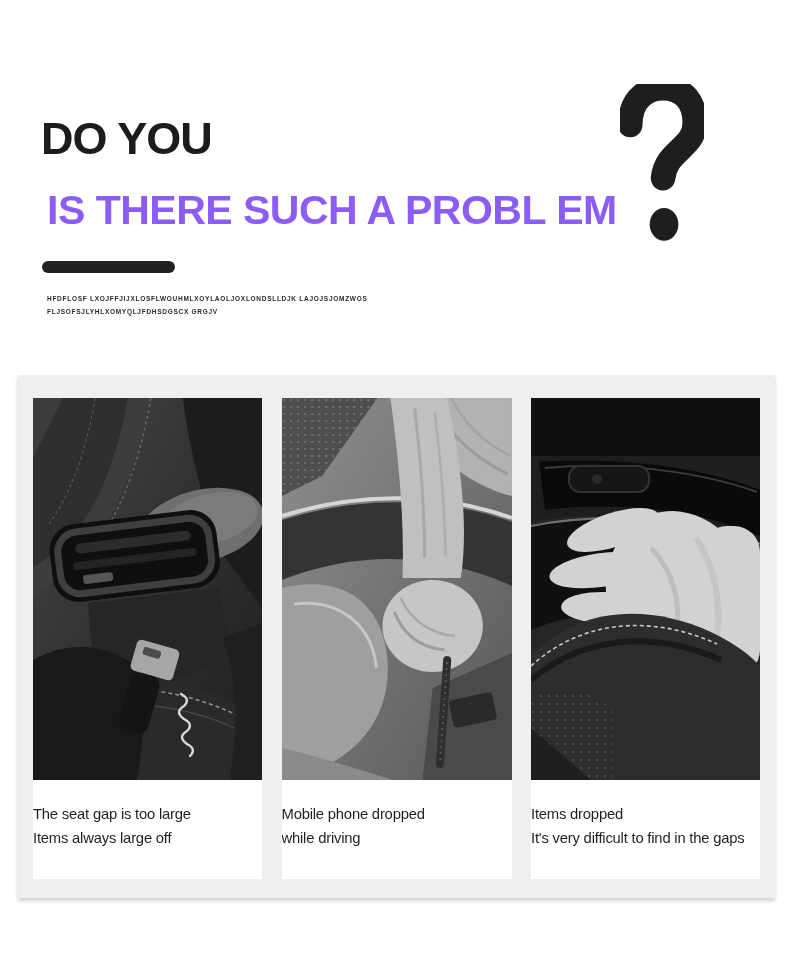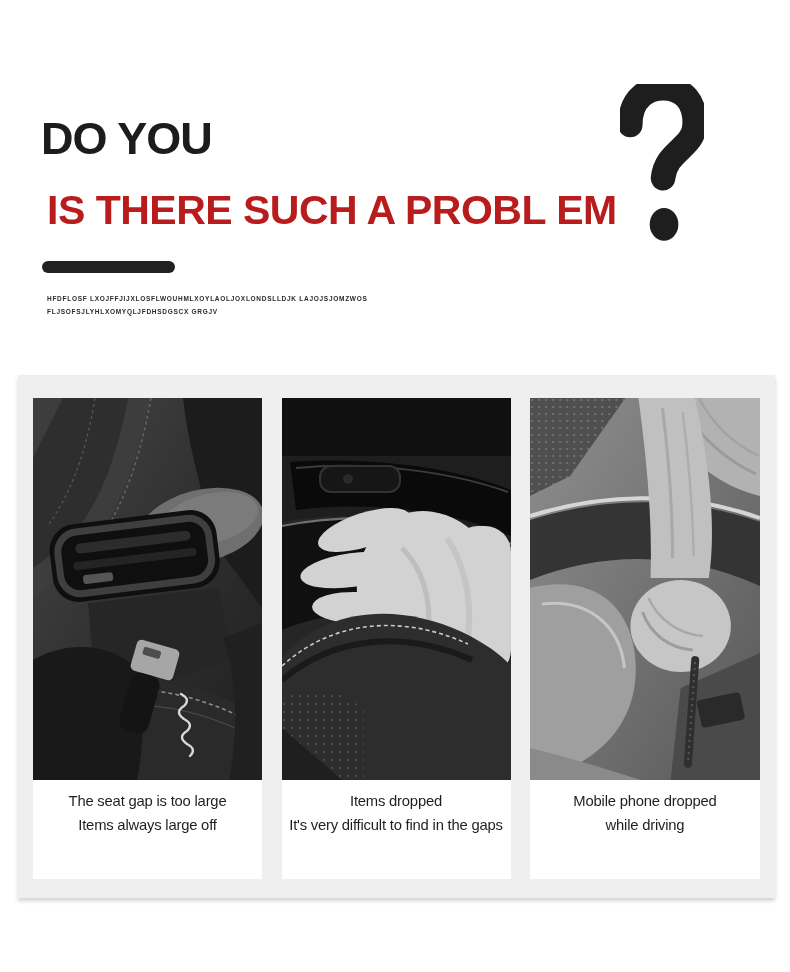--- a/index.html
+++ b/index.html
@@ -2,38 +2,38 @@
 <html><head>
 <meta charset="utf-8">
 <style>
   html,body{margin:0;padding:0;background:#ffffff;}
   .page{position:relative;width:790px;height:972px;background:#ffffff;
         font-family:"Liberation Sans",sans-serif;overflow:hidden;}
 
   .t1{position:absolute;left:41px;top:116px;font-size:45px;font-weight:600;
       letter-spacing:-1px;color:#1c1c1c;line-height:1;white-space:nowrap;}
   .t2{position:absolute;left:47px;top:190px;font-size:41px;font-weight:600;
-      letter-spacing:-0.5px;color:#b91c1c;line-height:1;white-space:nowrap;}
+      letter-spacing:-0.5px;color:#8b5cf6;line-height:1;white-space:nowrap;}
   .qmark{position:absolute;left:620px;top:84px;width:84px;height:154px;}
 
   .bar{position:absolute;left:42px;top:261px;width:133px;height:12px;
        border-radius:6px;background:#212121;}
 
   .sub{position:absolute;left:47px;top:292px;font-size:6.5px;font-weight:bold;
        letter-spacing:0.72px;line-height:13px;color:#2b2b2b;white-space:nowrap;}
 
   .card{position:absolute;left:18px;top:375px;width:757px;height:523px;
         background:#efefef;box-shadow:0 3px 4px rgba(0,0,0,0.18);
         display:flex;justify-content:space-between;
         padding:23px 15px 0 15px;box-sizing:border-box;}
   .panel{width:229px;height:481px;background:#ffffff;overflow:hidden;}
   .panel.last{width:230px;}
   .photo{width:100%;height:382px;display:block;}
   .photo svg{display:block;width:100%;height:100%;}
-  .caption{padding-top:10px;text-align:center;font-size:14.8px;
+  .caption{padding-top:23px;font-size:14.8px;
            letter-spacing:-0.2px;line-height:23.5px;color:#1f1f1f;white-space:nowrap;}
 </style>
 </head>
 <body>
 
 <div class="page">
 
   <div class="t1">DO YOU</div>
   <div class="t2">IS THERE SUCH A PROBL EM</div>
 
@@ -91,60 +91,20 @@
           <path d="M148,296 q10,5 3,12 q-10,6 0,13 q10,5 3,12 q-10,6 0,13 q10,5 3,12" stroke="#d8d8d8" stroke-width="2.4" fill="none" stroke-linecap="round"></path>
           <path d="M190,240 L229,225 L229,382 L196,382 C206,330 204,282 190,240 Z" fill="#202020"></path>
         </svg>
       </div>
       <div class="caption">
         <div>The seat gap is too large</div>
         <div>Items always large off</div>
       </div>
     </div>
 
-    <div class="panel">
-      <div class="photo" aria-label="hand-reaching-between-seat-and-door-photo">
-        <svg viewBox="0 0 229 382" preserveAspectRatio="none" xmlns="http://www.w3.org/2000/svg">
-          <defs>
-            <pattern id="p2dots" width="8" height="8" patternUnits="userSpaceOnUse">
-              <circle cx="2" cy="2" r="1.2" fill="#4a4a4a"></circle>
-            </pattern>
-          </defs>
-          <rect width="229" height="382" fill="#262626"></rect>
-          <rect width="229" height="58" fill="#101010"></rect>
-          <path d="M0,58 L229,58 L229,150 C150,118 60,112 0,124 Z" fill="#1e1e1e"></path>
-          <path d="M8,64 C90,58 175,70 229,92 L229,138 C160,108 70,104 14,112 Z" fill="#0a0a0a"></path>
-          <path d="M14,70 C90,63 170,74 226,94" stroke="#3c3c3c" stroke-width="2" fill="none"></path>
-          <rect x="38" y="68" width="80" height="26" rx="11" fill="#161616" stroke="#333333" stroke-width="2"></rect>
-          <circle cx="66" cy="81" r="5" fill="#2a2a2a"></circle>
-          <path d="M0,128 C80,114 170,124 229,148 L229,260 C150,210 60,206 0,232 Z" fill="#101010"></path>
-          <path d="M0,128 C80,112 170,122 229,146" stroke="#6f6f6f" stroke-width="2.2" fill="none"></path>
-          <g fill="#d2d2d2">
-            <rect x="170" y="128" width="59" height="150" rx="26"></rect>
-            <ellipse cx="148" cy="196" rx="72" ry="84" transform="rotate(-18 148 196)"></ellipse>
-            <ellipse cx="82" cy="132" rx="48" ry="17" transform="rotate(-18 82 132)"></ellipse>
-            <ellipse cx="70" cy="172" rx="52" ry="17" transform="rotate(-8 70 172)"></ellipse>
-            <ellipse cx="76" cy="210" rx="46" ry="16" transform="rotate(2 76 210)"></ellipse>
-            <ellipse cx="92" cy="246" rx="38" ry="15" transform="rotate(12 92 246)"></ellipse>
-          </g>
-          <path d="M120,150 C140,170 150,200 146,236" stroke="#b5b5b5" stroke-width="5" fill="none" opacity="0.7"></path>
-          <path d="M165,140 C185,170 192,210 184,252" stroke="#bcbcbc" stroke-width="6" fill="none" opacity="0.6"></path>
-          <path d="M0,258 C45,210 115,204 180,234 C205,246 220,258 229,268 L229,382 L0,382 Z" fill="#2d2d2d"></path>
-          <path d="M0,282 C52,238 122,232 190,262" stroke="#1a1a1a" stroke-width="6" fill="none"></path>
-          <path d="M0,268 C50,222 120,216 186,246" stroke="#c9c9c9" stroke-width="1.6" stroke-dasharray="4 3" fill="none"></path>
-          <path d="M0,300 C30,286 60,292 82,312 L82,382 L0,382 Z" fill="url(#p2dots)"></path>
-          <path d="M0,330 L60,382 L0,382 Z" fill="#1f1f1f"></path>
-        </svg>
-      </div>
-      <div class="caption">
-        <div>Items dropped</div>
-        <div>It's very difficult to find in the gaps</div>
-      </div>
-    </div>
-
     <div class="panel last">
       <div class="photo" aria-label="hand-retrieving-phone-from-seat-gap-photo">
         <svg viewBox="0 0 229 382" preserveAspectRatio="none" xmlns="http://www.w3.org/2000/svg">
           <defs>
             <linearGradient id="p3bg" x1="0" y1="0" x2="1" y2="1">
               <stop offset="0" stop-color="#8f8f8f"></stop>
                 <stop offset="1" stop-color="#585858"></stop>
             </linearGradient>
             <pattern id="p3dots" width="7" height="7" patternUnits="userSpaceOnUse">
               <circle cx="2" cy="2" r="1.1" fill="#777777"></circle>
@@ -174,14 +134,54 @@
           </g>
           <path d="M0,350 C40,360 80,372 110,382 L0,382 Z" fill="#8a8a8a"></path>
         </svg>
       </div>
       <div class="caption">
         <div>Mobile phone dropped</div>
         <div>while driving</div>
       </div>
     </div>
 
+    <div class="panel">
+      <div class="photo" aria-label="hand-reaching-between-seat-and-door-photo">
+        <svg viewBox="0 0 229 382" preserveAspectRatio="none" xmlns="http://www.w3.org/2000/svg">
+          <defs>
+            <pattern id="p2dots" width="8" height="8" patternUnits="userSpaceOnUse">
+              <circle cx="2" cy="2" r="1.2" fill="#4a4a4a"></circle>
+            </pattern>
+          </defs>
+          <rect width="229" height="382" fill="#262626"></rect>
+          <rect width="229" height="58" fill="#101010"></rect>
+          <path d="M0,58 L229,58 L229,150 C150,118 60,112 0,124 Z" fill="#1e1e1e"></path>
+          <path d="M8,64 C90,58 175,70 229,92 L229,138 C160,108 70,104 14,112 Z" fill="#0a0a0a"></path>
+          <path d="M14,70 C90,63 170,74 226,94" stroke="#3c3c3c" stroke-width="2" fill="none"></path>
+          <rect x="38" y="68" width="80" height="26" rx="11" fill="#161616" stroke="#333333" stroke-width="2"></rect>
+          <circle cx="66" cy="81" r="5" fill="#2a2a2a"></circle>
+          <path d="M0,128 C80,114 170,124 229,148 L229,260 C150,210 60,206 0,232 Z" fill="#101010"></path>
+          <path d="M0,128 C80,112 170,122 229,146" stroke="#6f6f6f" stroke-width="2.2" fill="none"></path>
+          <g fill="#d2d2d2">
+            <rect x="170" y="128" width="59" height="150" rx="26"></rect>
+            <ellipse cx="148" cy="196" rx="72" ry="84" transform="rotate(-18 148 196)"></ellipse>
+            <ellipse cx="82" cy="132" rx="48" ry="17" transform="rotate(-18 82 132)"></ellipse>
+            <ellipse cx="70" cy="172" rx="52" ry="17" transform="rotate(-8 70 172)"></ellipse>
+            <ellipse cx="76" cy="210" rx="46" ry="16" transform="rotate(2 76 210)"></ellipse>
+            <ellipse cx="92" cy="246" rx="38" ry="15" transform="rotate(12 92 246)"></ellipse>
+          </g>
+          <path d="M120,150 C140,170 150,200 146,236" stroke="#b5b5b5" stroke-width="5" fill="none" opacity="0.7"></path>
+          <path d="M165,140 C185,170 192,210 184,252" stroke="#bcbcbc" stroke-width="6" fill="none" opacity="0.6"></path>
+          <path d="M0,258 C45,210 115,204 180,234 C205,246 220,258 229,268 L229,382 L0,382 Z" fill="#2d2d2d"></path>
+          <path d="M0,282 C52,238 122,232 190,262" stroke="#1a1a1a" stroke-width="6" fill="none"></path>
+          <path d="M0,268 C50,222 120,216 186,246" stroke="#c9c9c9" stroke-width="1.6" stroke-dasharray="4 3" fill="none"></path>
+          <path d="M0,300 C30,286 60,292 82,312 L82,382 L0,382 Z" fill="url(#p2dots)"></path>
+          <path d="M0,330 L60,382 L0,382 Z" fill="#1f1f1f"></path>
+        </svg>
+      </div>
+      <div class="caption">
+        <div>Items dropped</div>
+        <div>It's very difficult to find in the gaps</div>
+      </div>
+    </div>
+
   </div>
 </div>
 
 </body></html>

